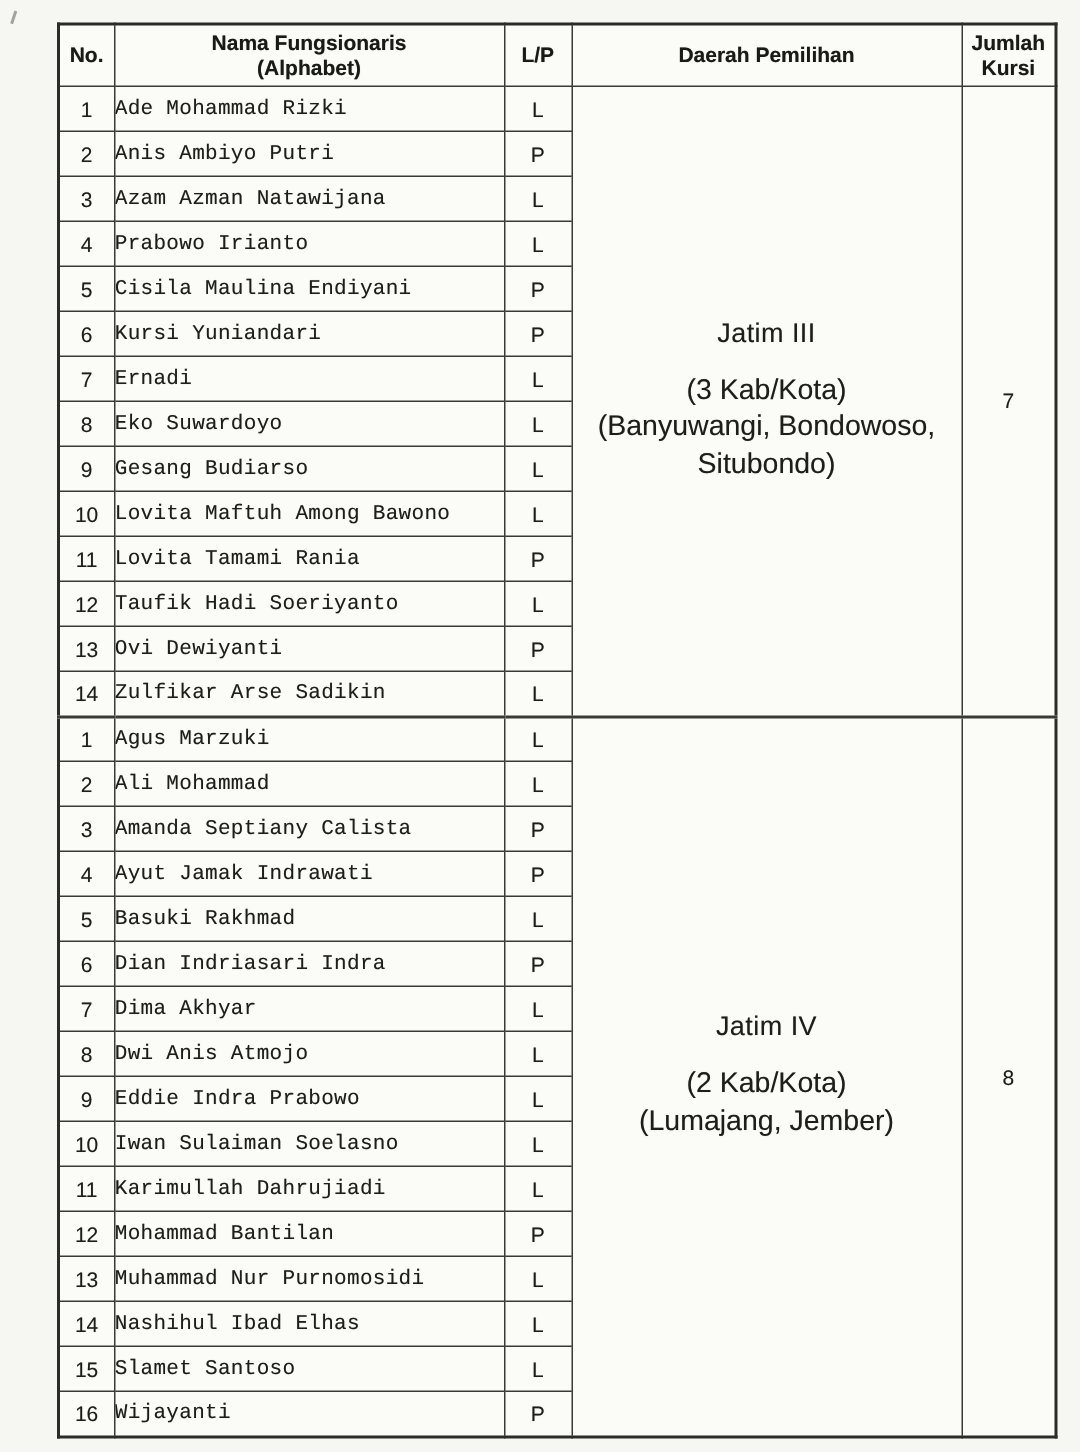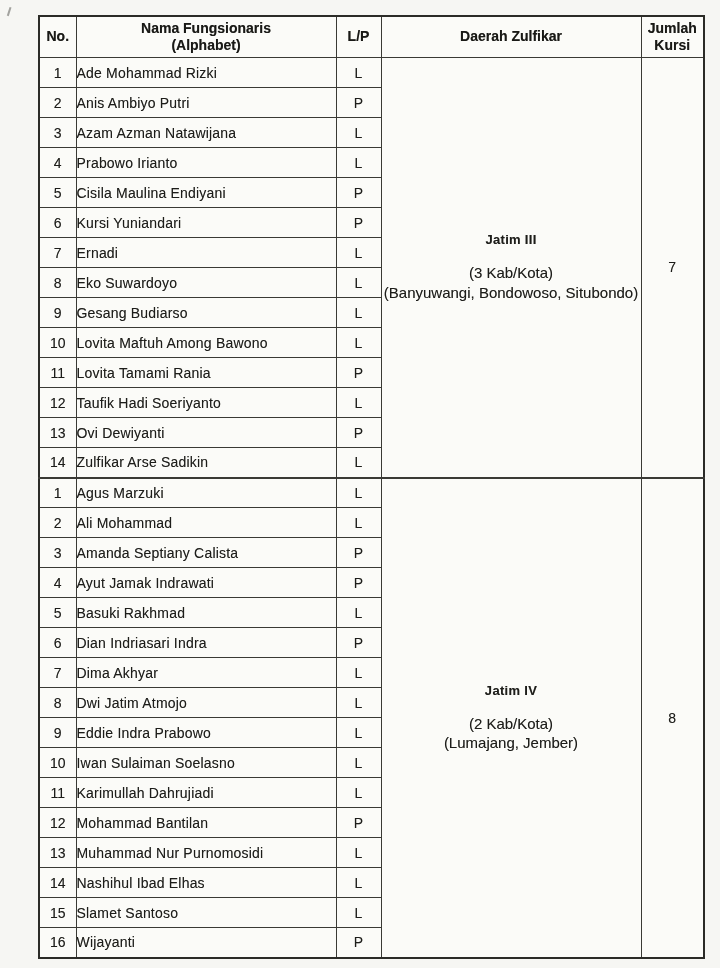--- a/index.html
+++ b/index.html
@@ -60,38 +60,38 @@
   tbody tr {
     height: 30px;
   }
   tbody td {
     font-size: 14px;
     vertical-align: middle;
     color: #1d1d1a;
     text-shadow: 0 0 0.5px rgba(30,30,25,0.4);
   }
   td.cell-no   { text-align: center; }
-  td.cell-name { text-align: left; padding-left: 12px; letter-spacing: 0.2px; }
+  td.cell-name { text-align: left; padding-left: 12px; letter-spacing: 0.2px; font-family: Liberation Mono, monospace; }
   td.cell-lp   { text-align: center; }
   td.cell-daerah {
     text-align: center;
     vertical-align: middle;
   }
   td.cell-kursi {
     text-align: center;
     font-size: 14px;
   }
   .region-name {
-    font-weight: bold;
-    font-size: 13px;
+    font-weight: normal;
+    font-size: 18px;
     margin-bottom: 16px;
     letter-spacing: 0.3px;
   }
   .region-detail {
-    font-size: 15px;
+    font-size: 19px;
     line-height: 1.3;
   }
   tbody tr.group-start td {
     border-top-width: 2.4px;
   }
 </style>
 </head>
 <body>
 
 <div class="page">
@@ -104,21 +104,21 @@
       <col style="width:45px">
       <col style="width:260px">
       <col style="width:63px">
     </colgroup>
     <thead>
       <tr>
         <th>No.</th>
         <th>Nama Fungsionaris
 (Alphabet)</th>
         <th>L/P</th>
-        <th>Daerah Zulfikar</th>
+        <th>Daerah Pemilihan</th>
         <th>Jumlah
 Kursi</th>
       </tr>
     </thead>
     <tbody>
         <tr>
           <td class="cell-no">1</td>
           <td class="cell-name">Ade Mohammad Rizki</td>
           <td class="cell-lp">L</td>
           <td class="cell-daerah" rowspan="14">
@@ -233,21 +233,21 @@
           <td class="cell-name">Dian Indriasari Indra</td>
           <td class="cell-lp">P</td>
         </tr>
         <tr>
           <td class="cell-no">7</td>
           <td class="cell-name">Dima Akhyar</td>
           <td class="cell-lp">L</td>
         </tr>
         <tr>
           <td class="cell-no">8</td>
-          <td class="cell-name">Dwi Jatim Atmojo</td>
+          <td class="cell-name">Dwi Anis Atmojo</td>
           <td class="cell-lp">L</td>
         </tr>
         <tr>
           <td class="cell-no">9</td>
           <td class="cell-name">Eddie Indra Prabowo</td>
           <td class="cell-lp">L</td>
         </tr>
         <tr>
           <td class="cell-no">10</td>
           <td class="cell-name">Iwan Sulaiman Soelasno</td>

